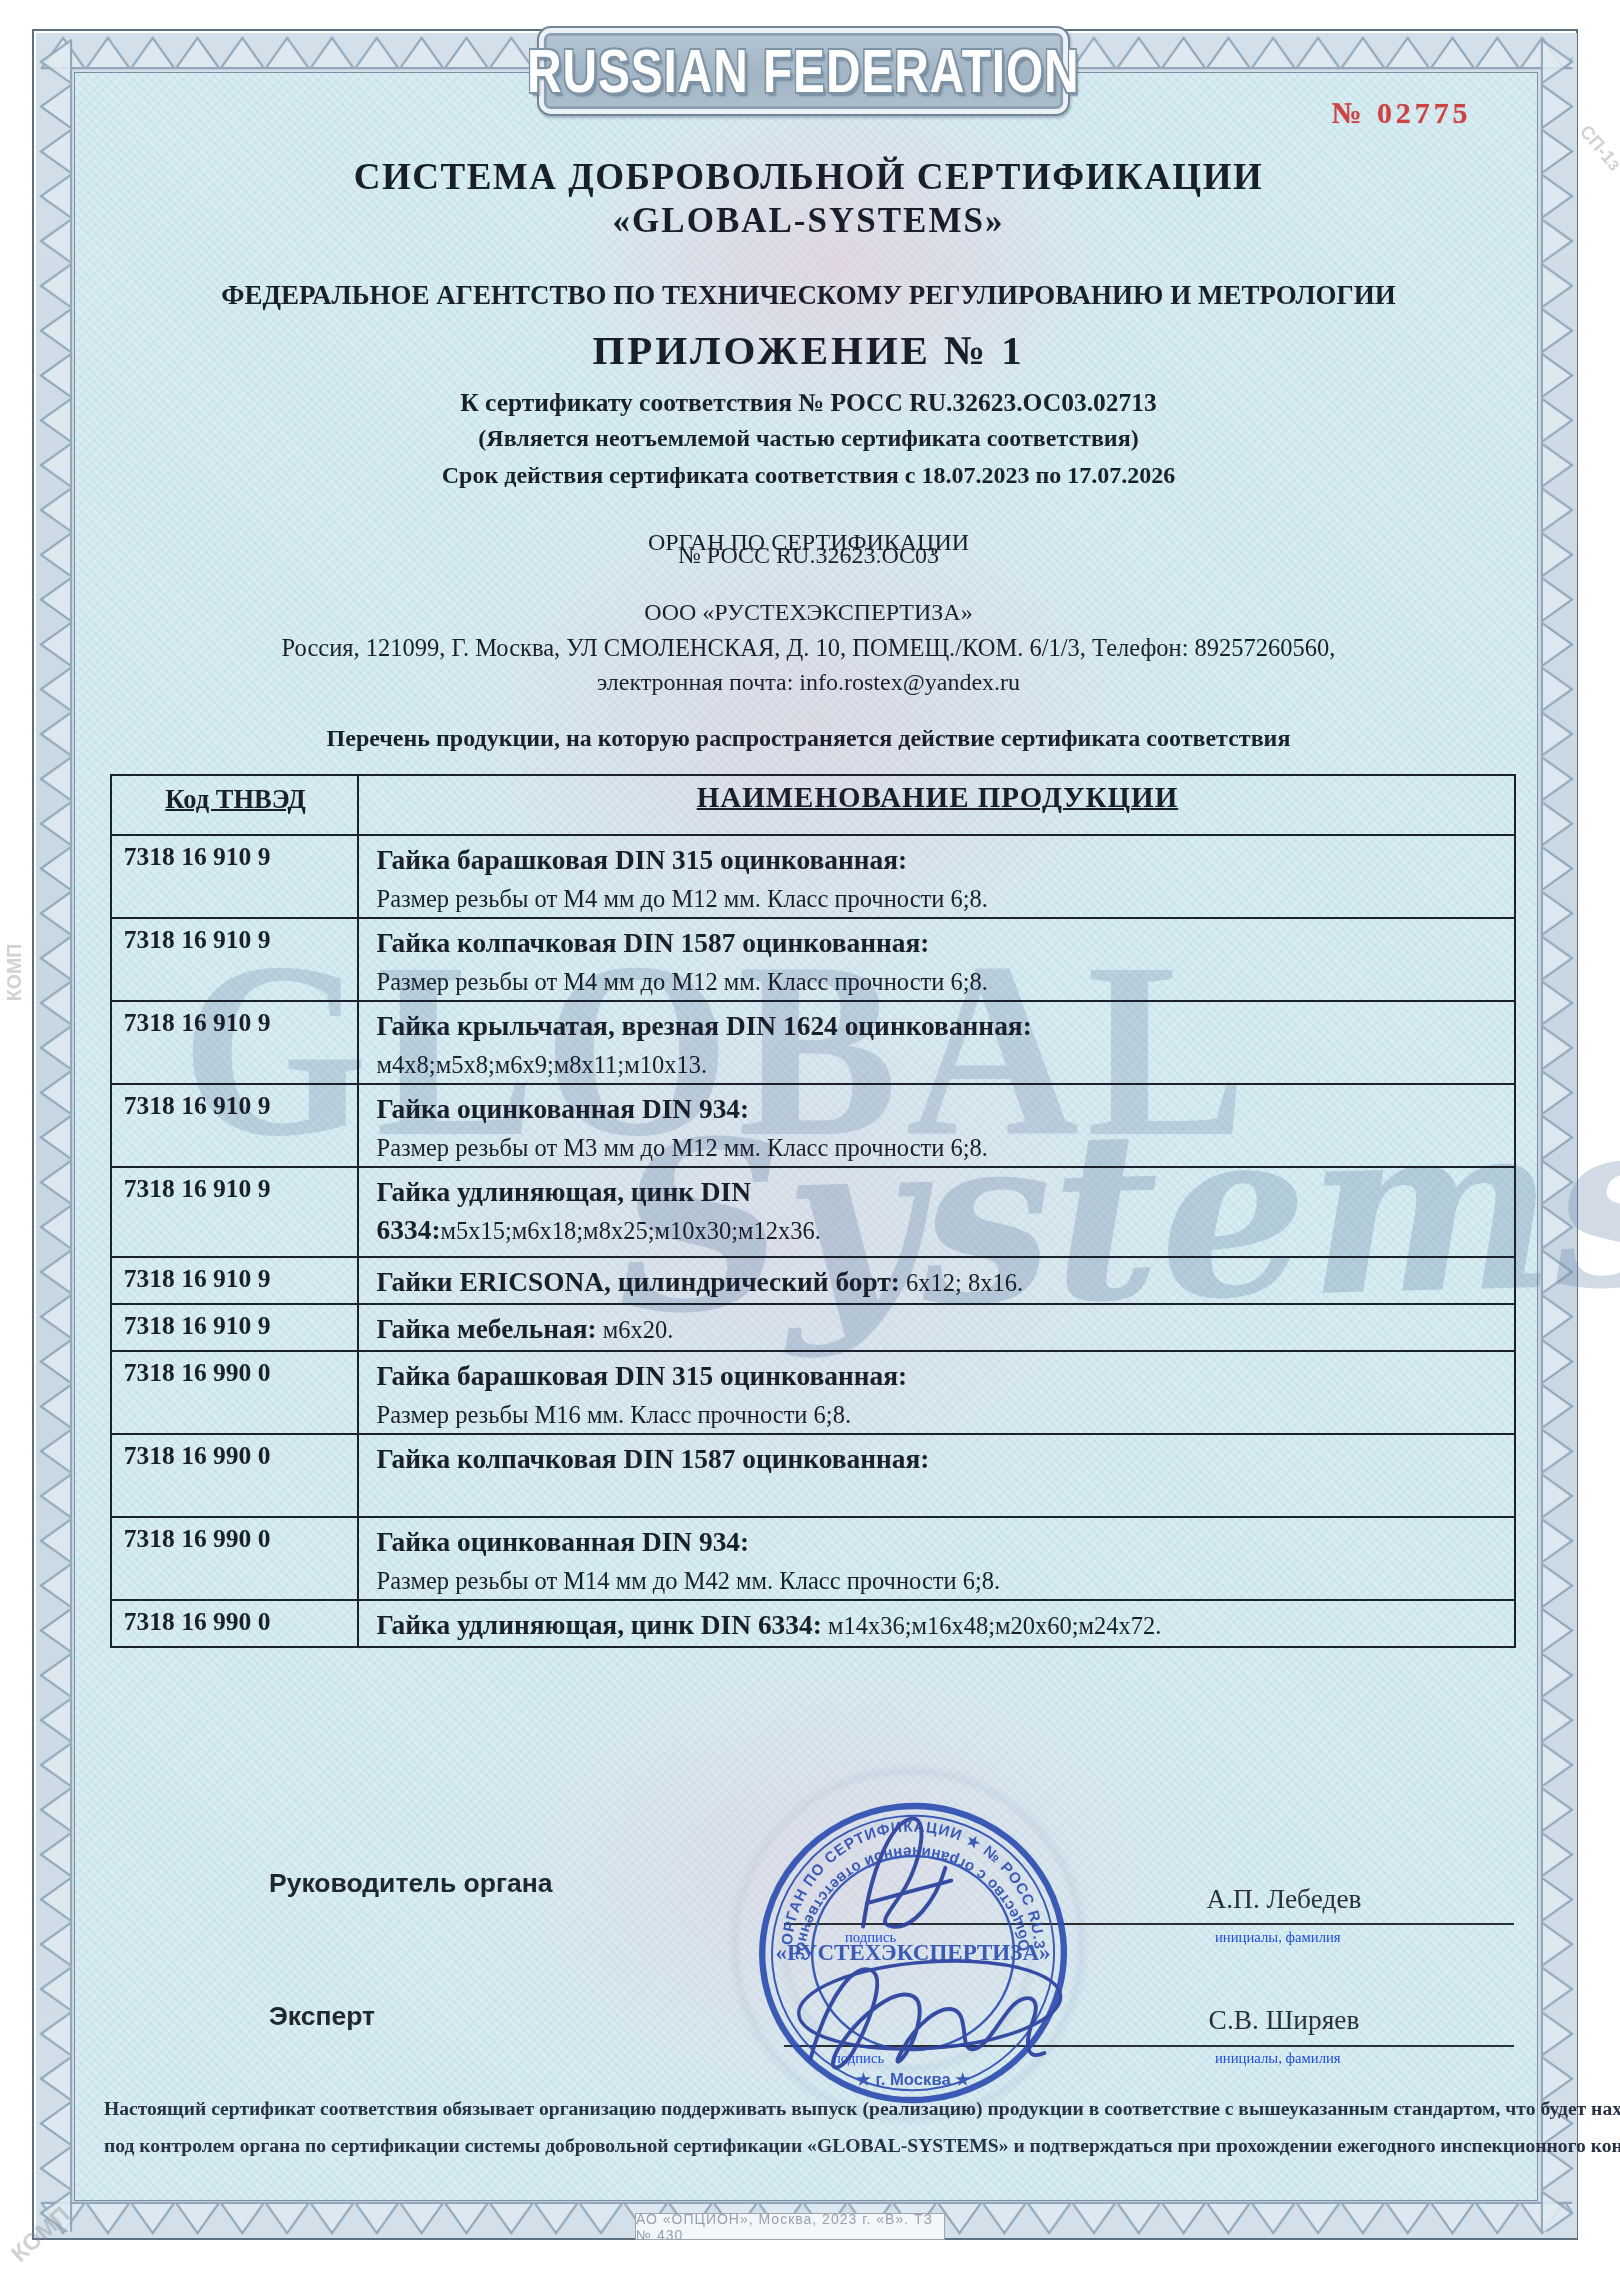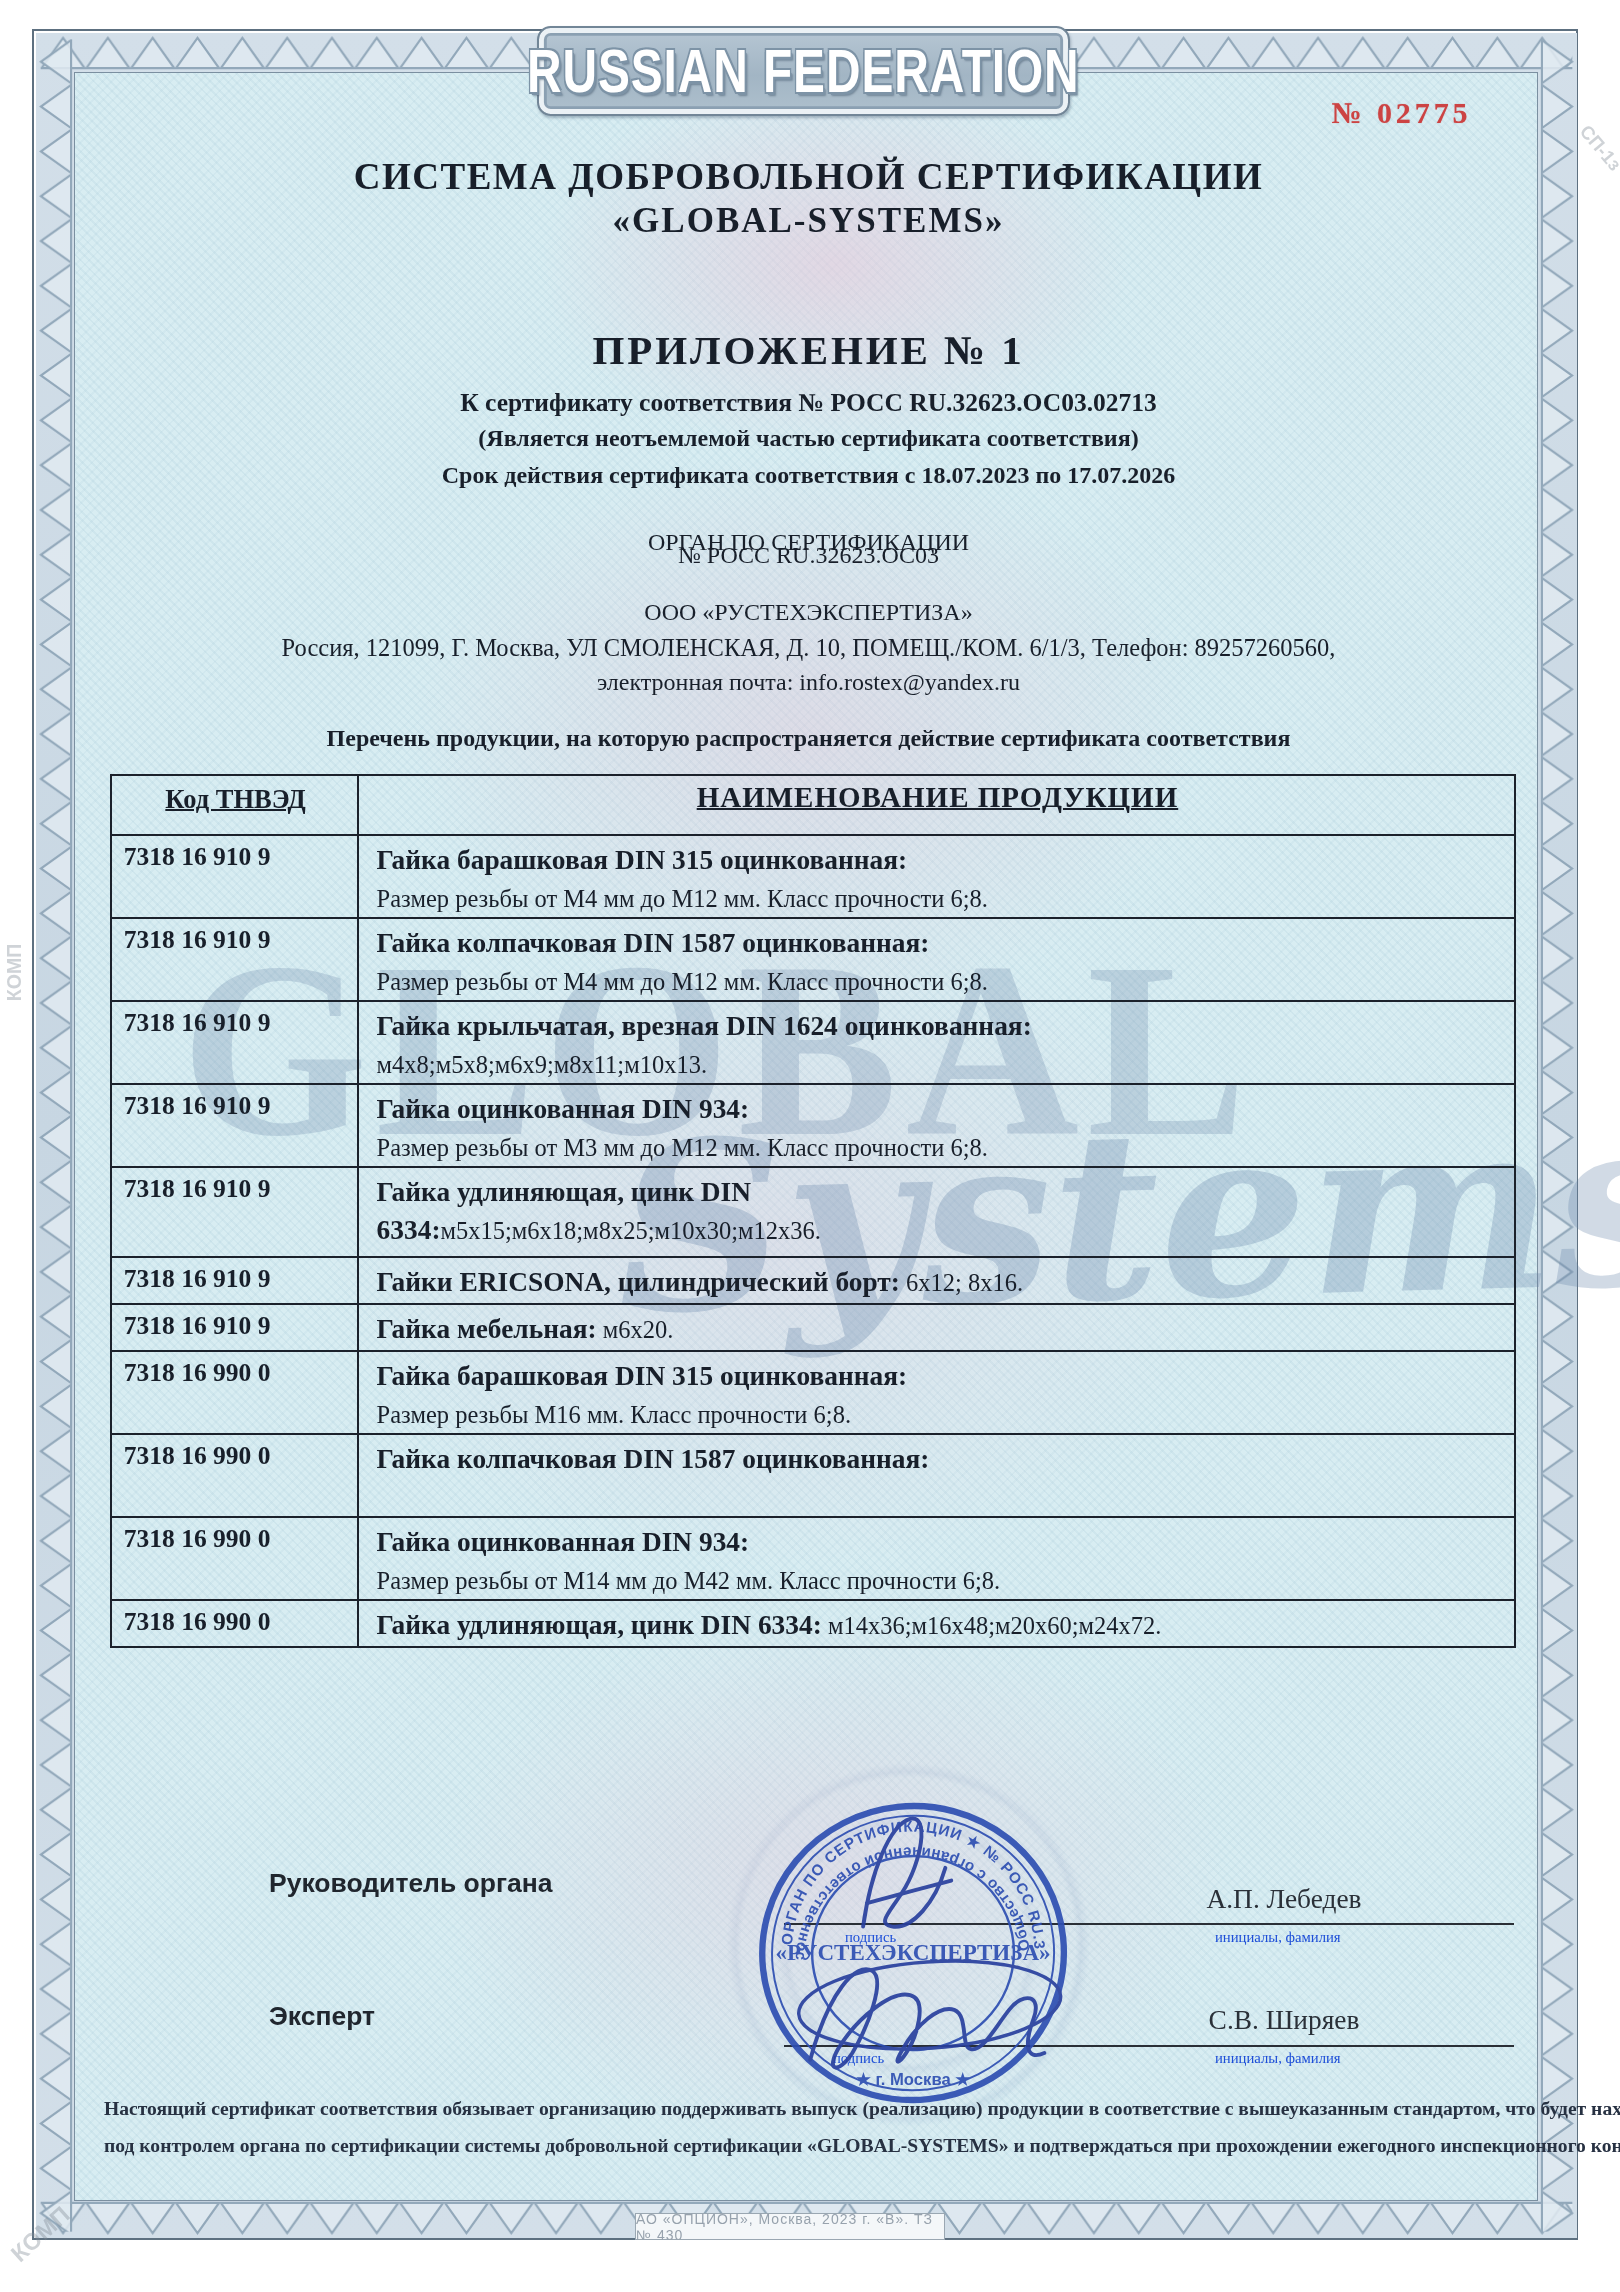--- a/index.html
+++ b/index.html
@@ -148,20 +148,21 @@
   <div class="wm wm-global">GLOBAL</div>
   <div class="wm wm-systems">Systems</div>
 
   <div class="badge">
     <div class="badge-text">RUSSIAN FEDERATION</div>
   </div>
   <div class="serial">№ 02775</div>
 
   <div class="cline t-system">СИСТЕМА ДОБРОВОЛЬНОЙ СЕРТИФИКАЦИИ</div>
   <div class="cline t-sysname">«GLOBAL-SYSTEMS»</div>
+  <div class="cline t-agency">ФЕДЕРАЛЬНОЕ АГЕНТСТВО ПО ТЕХНИЧЕСКОМУ РЕГУЛИРОВАНИЮ И МЕТРОЛОГИИ</div>
   <div class="cline t-appendix">ПРИЛОЖЕНИЕ № 1</div>
   <div class="cline t-cert">К сертификату соответствия № РОСС RU.32623.ОС03.02713</div>
   <div class="cline t-integral">(Является неотъемлемой частью сертификата соответствия)</div>
   <div class="cline t-validity">Срок действия сертификата соответствия с 18.07.2023 по 17.07.2026</div>
 
   <div class="cline t-organ">ОРГАН ПО СЕРТИФИКАЦИИ</div>
   <div class="cline t-orgnum">№ РОСС RU.32623.ОС03</div>
   <div class="cline t-orgname">ООО «РУСТЕХЭКСПЕРТИЗА»</div>
   <div class="cline t-orgaddr">Россия, 121099, Г. Москва, УЛ СМОЛЕНСКАЯ, Д. 10, ПОМЕЩ./КОМ. 6/1/3, Телефон: 89257260560,</div>
   <div class="cline t-orgmail">электронная почта: info.rostex@yandex.ru</div>

